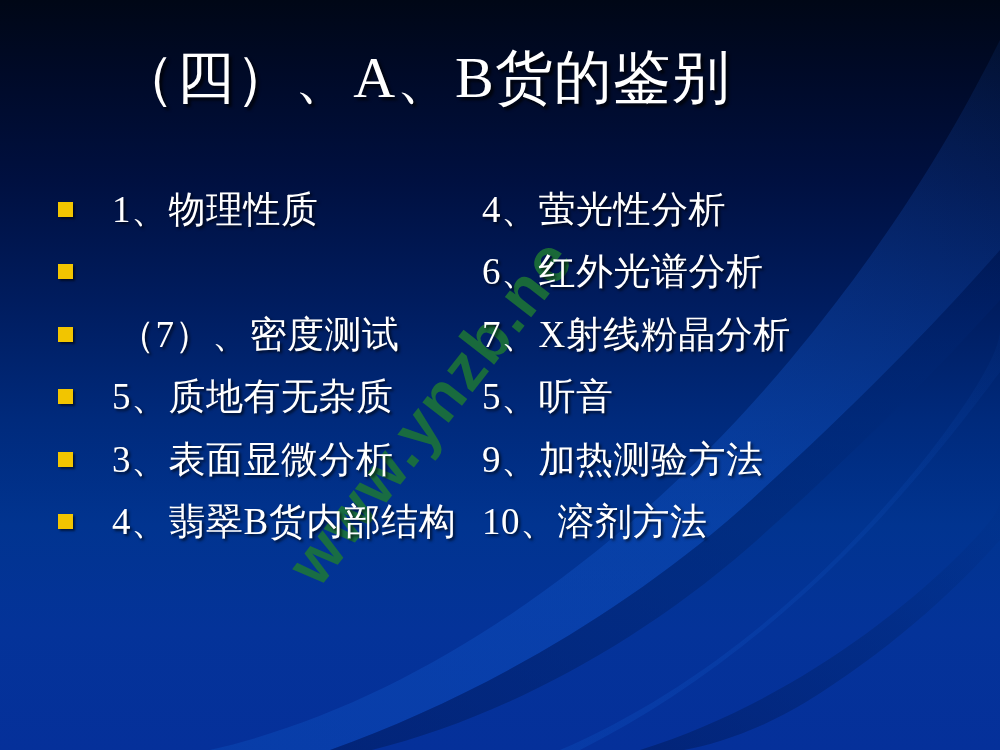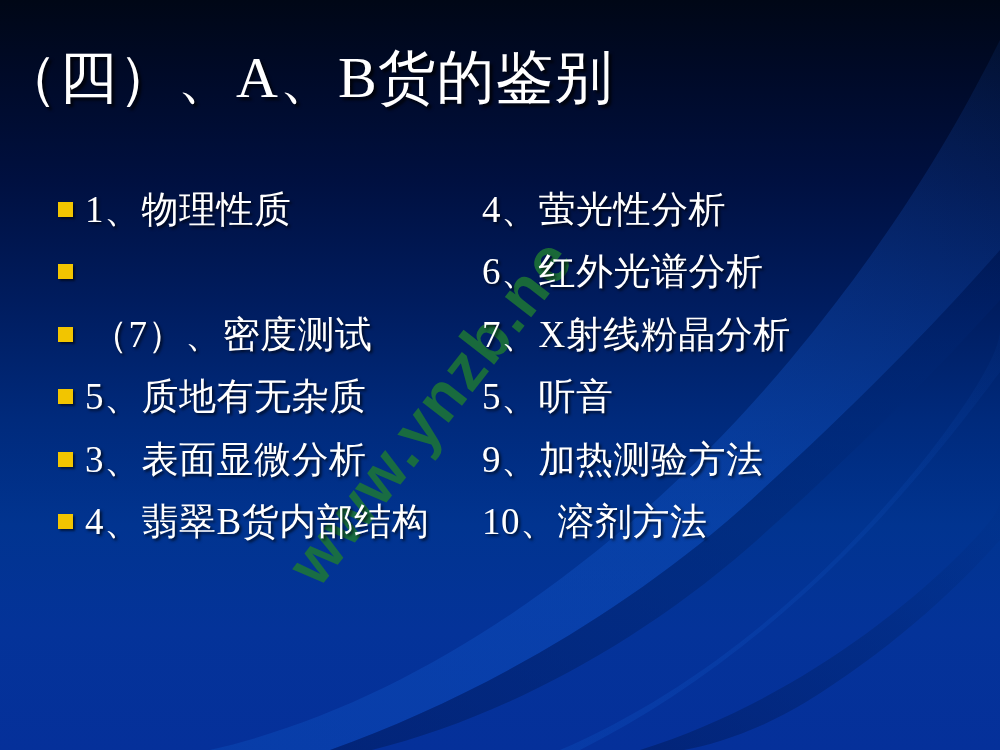--- a/index.html
+++ b/index.html
@@ -61,20 +61,21 @@
     opacity: 0.82;
     white-space: nowrap;
   }
 
   
   .title {
     position: absolute;
     left: 0;
     top: 48px;
     width: 848px;
+    text-align: center;
     z-index: 4;
     font-size: 58px;
     line-height: 1.05;
     color: #ffffff;
     font-weight: normal;
     letter-spacing: 1px;
     text-shadow: 3px 3px 3px rgba(0,0,0,0.75);
     white-space: nowrap;
   }
 
@@ -93,20 +94,21 @@
     top: 0;
   }
   .col-left  { left: 58px;  width: 420px; }
   .col-right { left: 480px; width: 430px; }
 
   .row {
     position: relative;
     height: 62.5px;
     display: flex;
     align-items: center;
+    gap: 27px;
   }
 
   .bullet {
     flex: 0 0 auto;
     width: 15px;
     height: 15px;
     margin-right: 12px;
     background: #f2c500;
     box-shadow: 2px 2px 2px rgba(0,0,0,0.55);
   }

